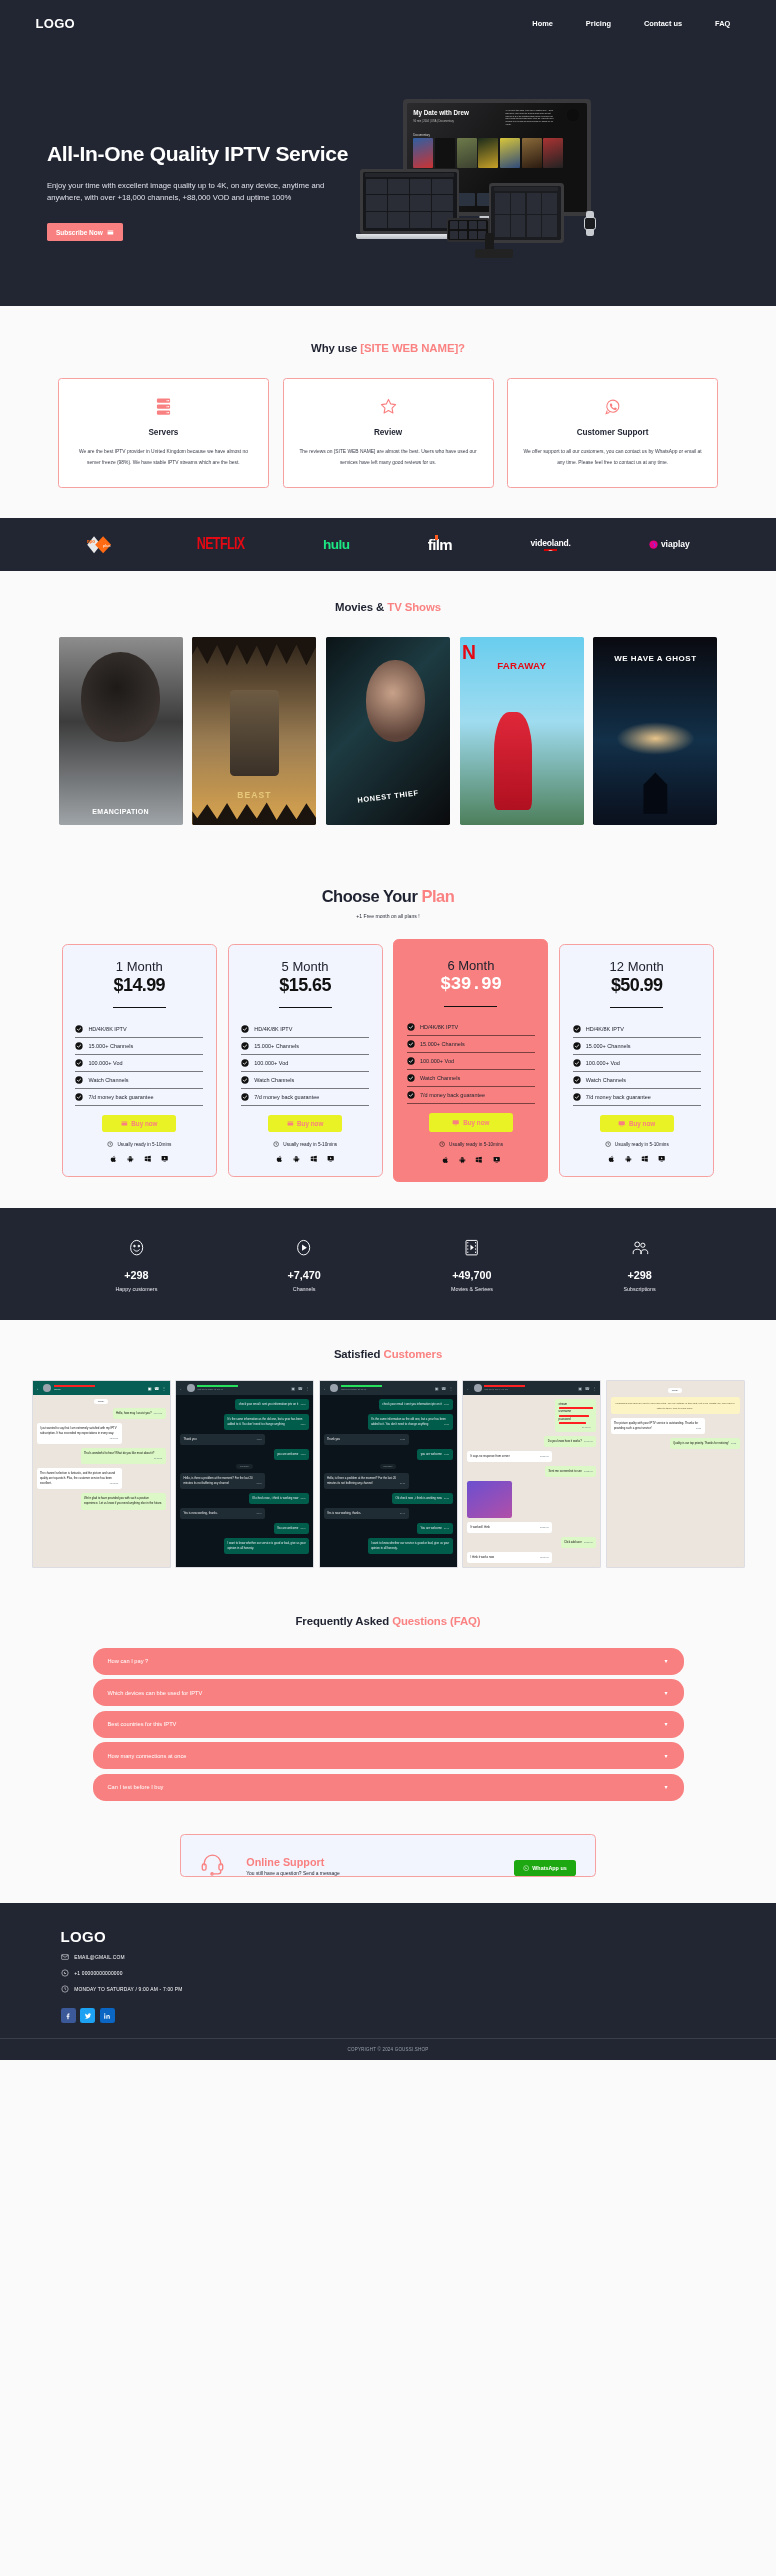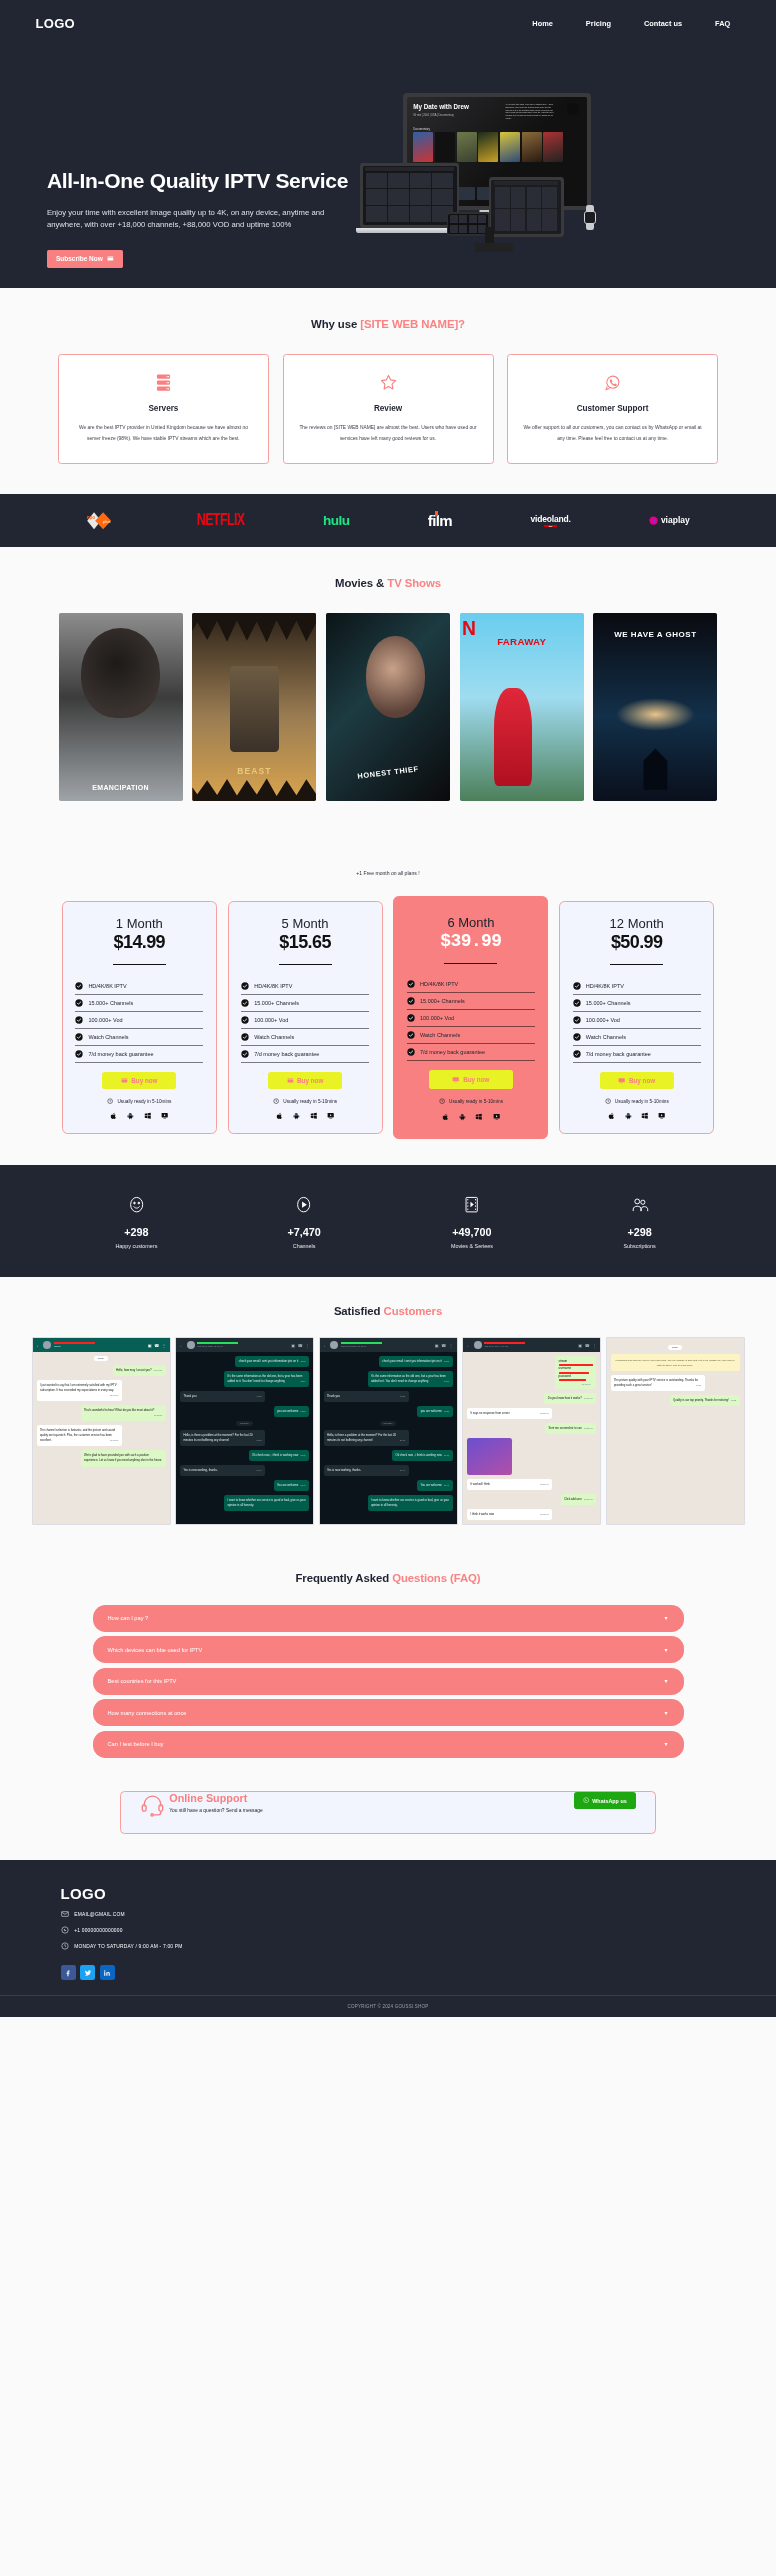--- a/index.html
+++ b/index.html
@@ -11,21 +11,21 @@
     overflow-x: hidden;
   }
   .wrap { width: 682px; margin: 0 auto; }
 
   
   .hero-section { background: #222633; color: #fff; padding-bottom: 0; }
   .navbar { height: 47px; display: flex; align-items: center; justify-content: space-between; width: 705px; margin: 0 auto; }
   .logo { font-size: 13px; font-weight: bold; letter-spacing: 0.3px; color: #fff; }
   .nav-links { display: flex; gap: 33px; margin-right: 10.2px; }
   .nav-links a { color: #fff; text-decoration: none; font-size: 7.4px; font-weight: bold; }
-  .hero-inner { display: flex; align-items: flex-end; width: 705px; margin: 0 auto; padding-top: 33px; padding-bottom: 20px; }
+  .hero-inner { display: flex; align-items: center; width: 705px; margin: 6px auto; padding-top: 33px; padding-bottom: 32px; }
   .hero-left { width: 318px; padding-left: 11.4px; padding-top: 23px; }
   .hero-title { font-size: 21px; line-height: 1.17; font-weight: bold; letter-spacing: -0.3px; }
   .hero-sub { margin-top: 13.6px; font-size: 7.7px; line-height: 1.62; color: #dfe1e8; max-width: 279px; }
   .btn-subscribe {
     display: inline-flex; align-items: center; gap: 4px;
     margin-top: 18px; background: #f98080; color: #fff; border: none;
     font-size: 6.5px; font-weight: bold; padding: 5.7px 9px; border-radius: 1.7px; cursor: pointer;
   }
   .hero-right { flex: 1; position: relative; height: 188px; }
 
@@ -150,22 +150,22 @@
   .faq-item {
     background:#f98080; color:#fff; border-radius: 12.5px; height: 27px;
     display:flex; align-items:center; justify-content:space-between;
     padding: 0 15px; font-size: 5.7px; cursor:pointer;
   }
   .caret { font-size: 5.1px; }
 
   
   .support-wrap { padding: 28px 0 26px; display:flex; justify-content:center; }
   .support {
-    width: 536px; background:#f2f5fe; border:0.6px solid #f7a0a0; border-radius: 4.5px;
-    height: 43px; display:flex; align-items:flex-start; padding: 0 19.3px; gap: 4px;
+    width: 416px; background:#f2f5fe; border:0.6px solid #f7a0a0; border-radius: 4.5px;
+    height: 43px; display:flex; align-items:flex-end; padding: 0 19.3px; gap: 21px;
   }
   .support .txt { flex:1; }
   .support h3 { color:#f98080; font-size: 10.8px; font-weight: bold; }
   .support p { font-size: 4.9px; margin-top: 3.4px; color:#22252f; }
   .wa-btn {
     display:flex; align-items:center; gap:3.4px; background:#1da811; color:#fff;
     border:none; border-radius:2.8px; padding: 5.1px 9px; font-size:5.4px; font-weight:bold; cursor:pointer;
   }
 
   
@@ -413,20 +413,23 @@
     </div>
     <div class="poster" style="background:linear-gradient(180deg,#0a0a10 0%,#123049 55%,#0a0f1c 100%)">
       <div style="position:absolute;left:18%;top:45%;width:64%;height:18%;background:radial-gradient(ellipse at center,#e8c48a,rgba(0,0,0,0) 70%)"></div>
       <div style="position:absolute;left:34%;bottom:6%;width:32%;height:22%;background:#050a12;clip-path:polygon(20% 100%,20% 30%,50% 0,80% 30%,80% 100%)"></div>
       <div class="ptitle" style="top:17px;font-size:8px;letter-spacing:0.5px;line-height:1.35">WE HAVE A GHOST</div>
     </div>
   </div>
 </section>
 
 <section class="pricing">
+  <h2 class="big-title">
+    <span>Choose Your </span><span class="accent">Plan</span>
+  </h2>
   <div class="plans-note">+1 Free month on all plans !</div>
 
   <div class="plans">
 
     <div class="plan">
       <div class="pname">1 Month</div>
       <div class="pprice">$14.99</div>
       <div class="rule"></div>
       <div class="feat">
           <svg class="chk" viewBox="0 0 24 24">

